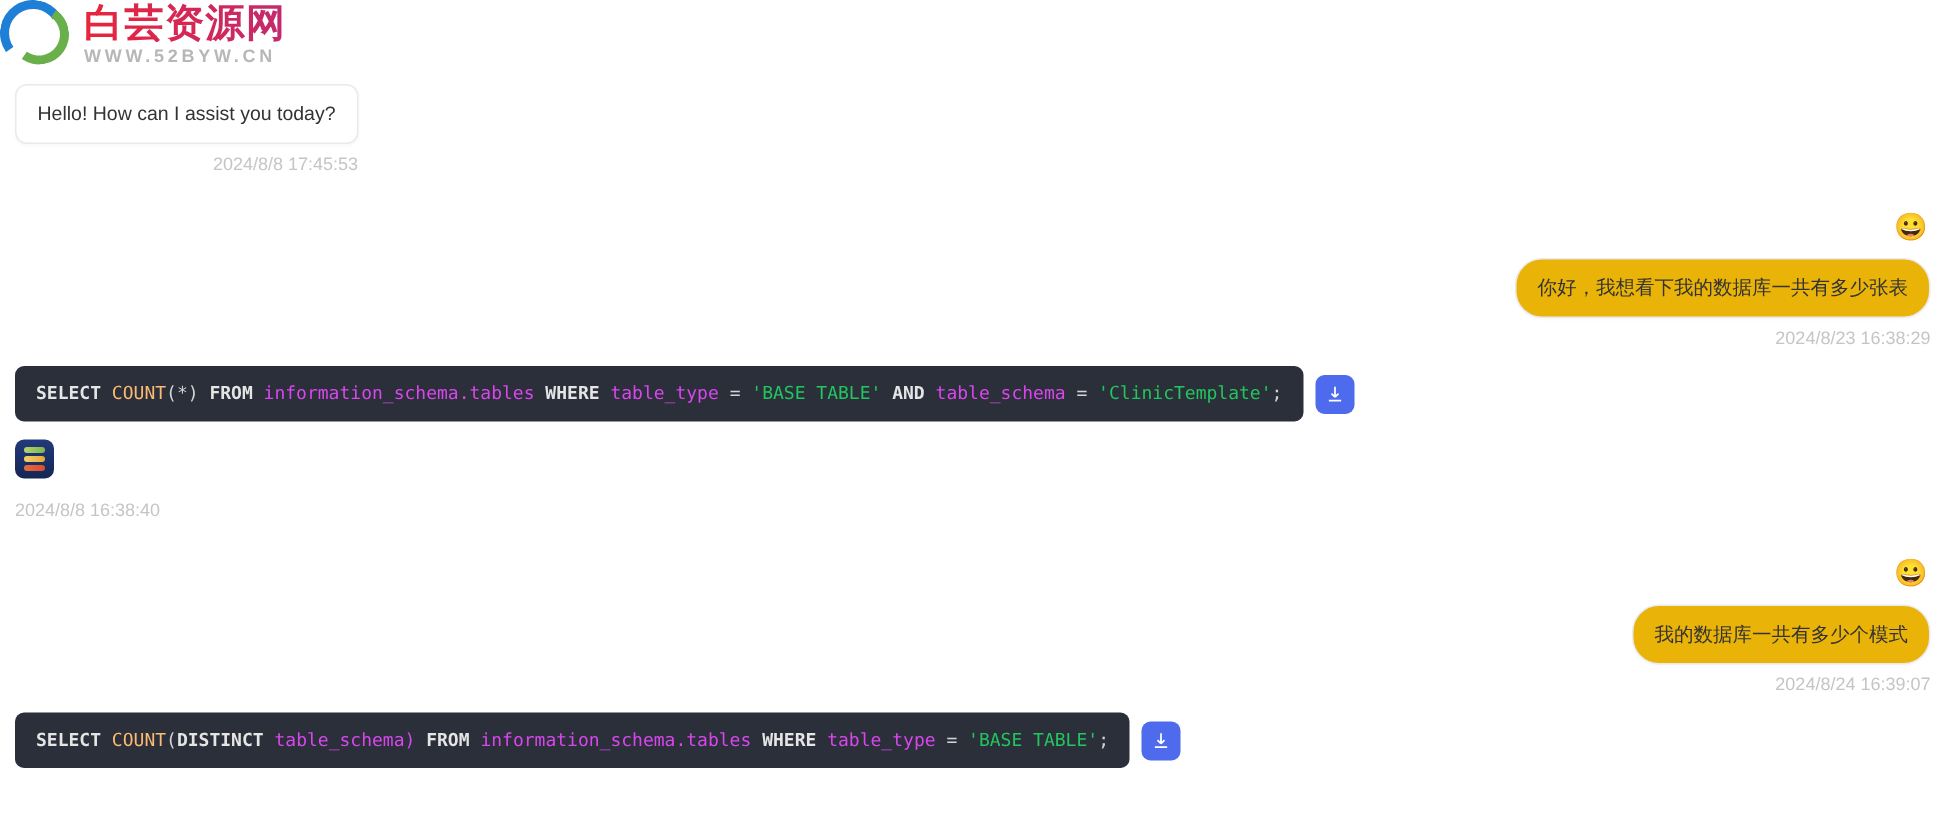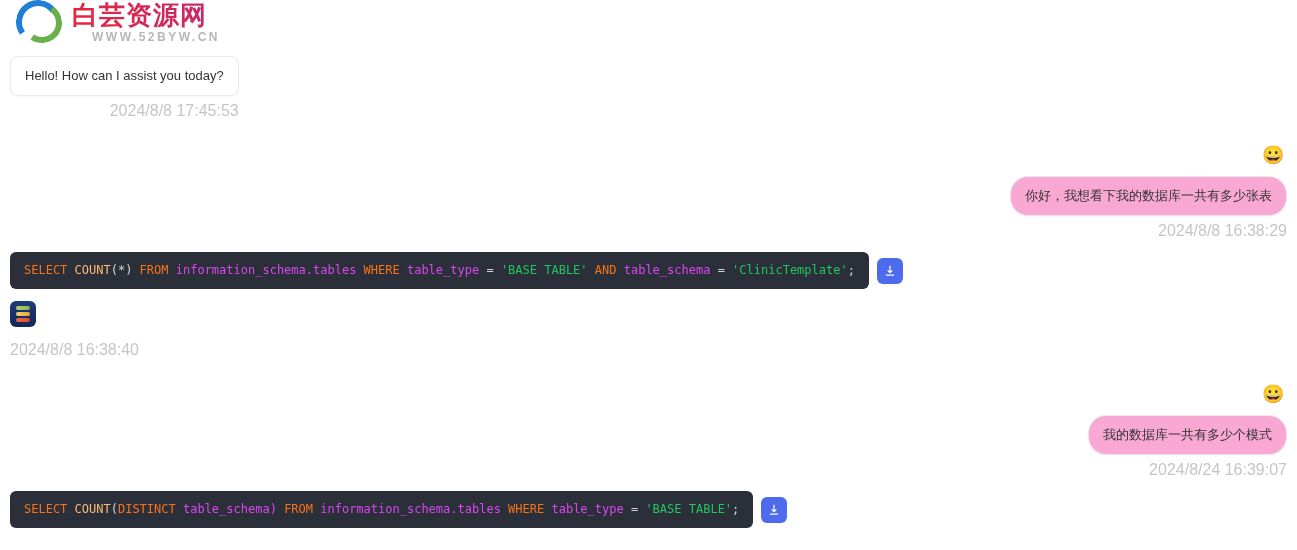--- a/index.html
+++ b/index.html
@@ -1,59 +1,59 @@
 <!DOCTYPE html>
 <html><head>
 <meta charset="utf-8">
 <style>
   * { box-sizing: border-box; margin: 0; padding: 0; }
   html, body { width: 1297px; min-height: 550px; background: #ffffff; font-family: -apple-system, "Segoe UI", "PingFang SC", "Microsoft YaHei", sans-serif; font-size: 14px; color: #333; }
   .page { position: relative; width: 1297px; min-height: 550px; }
 
   
-  .watermark { position: absolute; top: 0; left: 16px; display: flex; align-items: center; z-index: 30; pointer-events: none; }
+  .watermark { position: absolute; top: 0; left: 0; display: flex; align-items: center; z-index: 30; pointer-events: none; }
   .watermark-logo { width: 52px; height: 46px; position: relative; }
   .wm-curve { position:absolute; border:6px solid; border-radius:50%; }
   .wm-curve.blue { width:44px; height:44px; border-color:#1f7ed6 transparent transparent #1f7ed6; top:0; left:0; transform:rotate(10deg); }
   .wm-curve.green { width:40px; height:40px; border-color:transparent #69b04a #69b04a transparent; top:3px; left:6px; transform:rotate(-10deg); }
   .watermark-text { display:flex; flex-direction:column; justify-content:center; margin-left:4px;}
   .wm-title { font-size:26px; letter-spacing:1px; font-weight:700; background:linear-gradient(90deg,#e8253b,#c22a6f); -webkit-background-clip:text; background-clip:text; color:transparent; line-height:1; }
-  .wm-sub { font-size:12px; letter-spacing:2.5px; color:#b7b7b7; font-weight:600; margin-top:2px;margin-left:20px;}
+  .wm-sub { font-size:12px; letter-spacing:2.5px; color:#b7b7b7; font-weight:600; margin-top:2px;}
 
   .chat { position:relative; display:flex; flex-direction:column; padding:10px; gap:2px; }
 
   
   .row { display:flex; width:100%; margin-bottom:6px;}
   .row.left { justify-content:flex-start; }
   .row.right { justify-content:flex-end; }
   .col { display:flex; flex-direction:column; max-width:100%; }
   .row.left .col { align-items:center; }
   .row.right .col { align-items:flex-end; }
 
   
   .bubble { background:#ffffff; border:1px solid #e9e9ef; border-radius:8px; padding:10px 14px; font-size:13px; line-height:1.4; box-shadow:0 1px 2px rgba(0,0,0,0.03); }
-  .row.right .bubble { background:#f9a8d4;border-radius:18px; }
+  .row.right .bubble { background:#eab308;border-radius:18px; }
 
-  .timestamp { font-size:16px; color:#c5c5c5; margin-top:6px; }
+  .timestamp { font-size:12px; color:#c5c5c5; margin-top:6px; }
 
   
   .avatar-row { display:flex; width:100%; margin:6px 0; }
   .avatar-row.right { justify-content:flex-end; }
   .avatar-row.left { justify-content:flex-start; }
   .avatar { width:26px; height:26px; border-radius:6px; display:flex; align-items:center; justify-content:center; font-size:18px; }
   .avatar.user { background:#fff; border-radius:4px; }
   .avatar.db { background:linear-gradient(180deg,#213a7a,#142654); border-radius:6px; display:flex; flex-direction:column; align-items:center; justify-content:center; padding:3px; }
   .db-cyl { width:14px; height:4px; border-radius:3px; background:linear-gradient(90deg,#e36a46,#d94d2a); margin:1px 0;}
   .db-cyl:nth-child(1){ background:linear-gradient(90deg,#b7d36e,#7fb550);}
   .db-cyl:nth-child(2){ background:linear-gradient(90deg,#f2d06b,#e6a83c);}
 
   
   .code-row { display:flex; align-items:center; gap:8px; width:100%; margin:4px 0;}
   .code-block { background:#2b2f3a; color:#e6e6e6; border-radius:6px; padding:10px 14px; font-family:ui-monospace,Menlo,Consolas,monospace; font-size:12px; line-height:1.4; white-space:pre; overflow-x:auto; max-width: calc(100% - 60px); }
-  .kw { color:#f97316; } 
+  .kw { color:#e5e5e5;font-weight:bold; } 
   .fn { color:#fdba74; } 
   .str { color:#22c55e; } 
   .id { color:#d946ef; }
   .op { color:#d4d4d4; }
 
   .dl-btn { width:26px; height:26px; border-radius:6px; background:#4f6bed; display:flex; align-items:center; justify-content:center; cursor:pointer; flex-shrink:0;}
   .dl-btn svg { width:14px; height:14px; stroke:#fff; fill:none; stroke-width:2;}
   .spacer-m { height:44px; }
   .spacer-xs { height:6px; }
 
@@ -93,21 +93,21 @@
       <div class="avatar user">
         <span>😀</span>
       </div>
     </div>
 
     <div class="row right">
       <div class="col">
         <div class="bubble">
           <span>你好，我想看下我的数据库一共有多少张表</span>
         </div>
-        <span class="timestamp">2024/8/8 16:38:29</span>
+        <span class="timestamp">2024/8/23 16:38:29</span>
       </div>
     </div>
 
     <div class="code-row">
       <div class="code-block"><span class="kw">SELECT </span><span class="fn">COUNT</span><span class="op">(*) </span><span class="kw">FROM </span><span class="id">information_schema.tables </span><span class="kw">WHERE </span><span class="id">table_type </span><span class="op">= </span><span class="str">'BASE TABLE' </span><span class="kw">AND </span><span class="id">table_schema </span><span class="op">= </span><span class="str">'ClinicTemplate'</span><span class="op">;</span></div>
       <div class="dl-btn">
         <svg viewBox="0 0 24 24">
             <path d="M12 3v12m0 0l-4-4m4 4l4-4M5 19h14"></path>
           </svg>
       </div>

